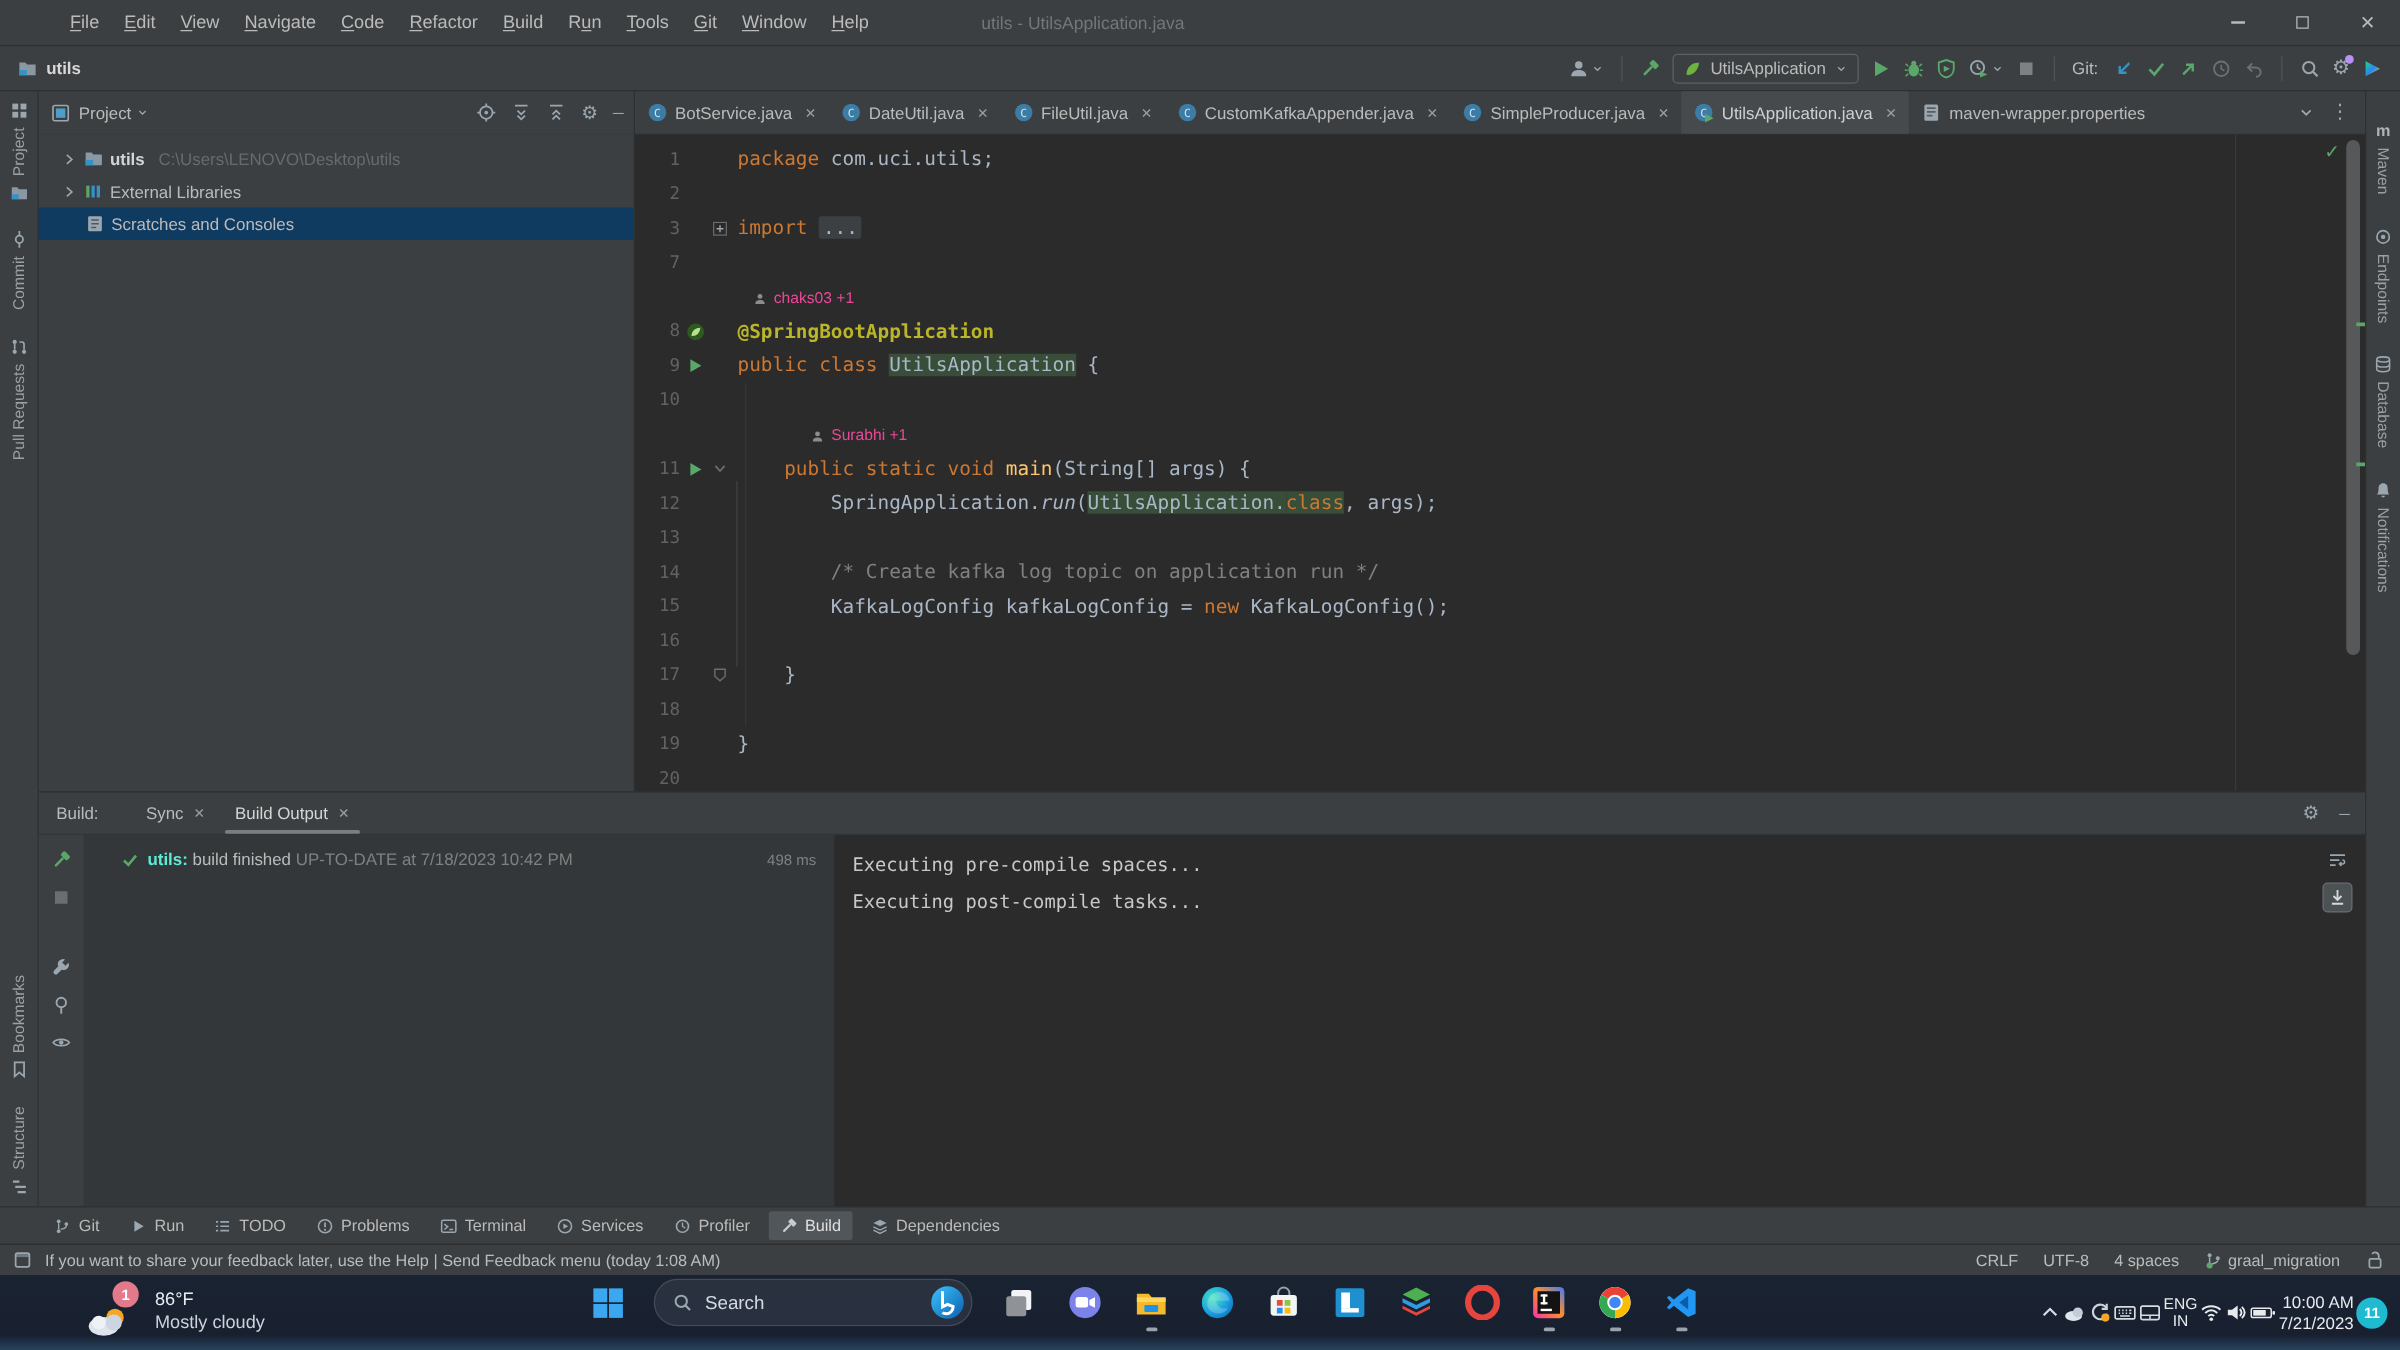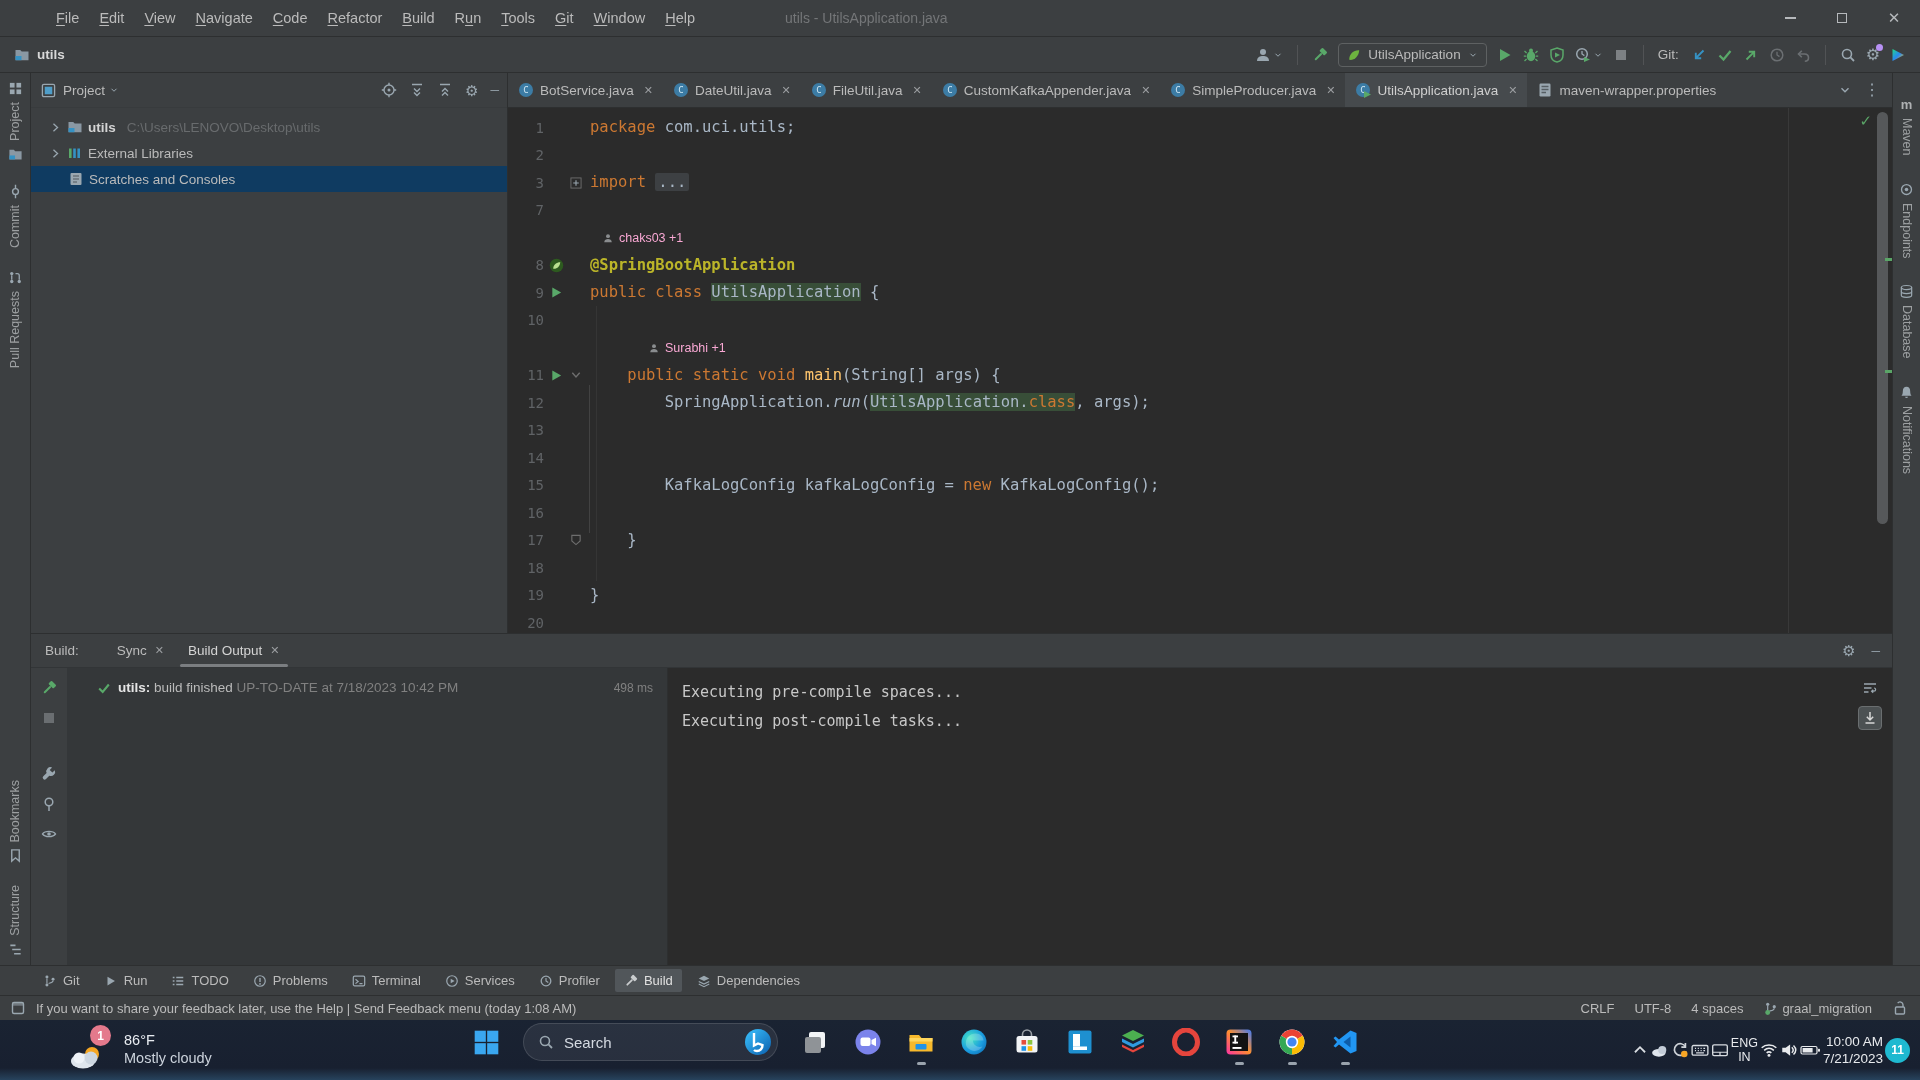--- a/index.html
+++ b/index.html
@@ -85,21 +85,21 @@
   .crow .gut { width:24px; display:flex; justify-content:center; flex:none; }
   .crow .fcol { width:16px; display:flex; justify-content:center; flex:none; }
   .crow pre { font-family:"DejaVu Sans Mono", monospace; font-size:15.5px; line-height:27.5px;
               margin-left:6px; white-space:pre; }
   .tk-k { color:#cc7832; } .tk-p { color:#a9b7c6; } .tk-a { color:#bbb529;font-weight:bold; }
   .tk-m { color:#ffc66d; } .tk-c { color:#808080; }
   .tk-i { color:#a9b7c6; font-style:italic; }
   .tk-f { color:#a9b7c6; background:#3d4043; border-radius:2px; padding:0 3px; }
   .tk-h { color:#a9b7c6; background:#384e38; }
   .tk-hk { color:#cc7832; background:#384e38; }
-  .hintrow { color:#f9a8d4; font-size:12.5px; display:flex; align-items:center; gap:5px; }
+  .hintrow { color:#ec4899; font-size:12.5px; display:flex; align-items:flex-end; gap:5px; }
   .marginline { position:absolute; top:0; bottom:0; left:1280px; width:1px; background:rgba(255,255,255,0.07); }
   .foldline { position:absolute; left:81px; top:277px; height:148px; width:1px; background:#515151; opacity:.6; }
   .indentline { position:absolute; left:88px; top:198px; height:275px; width:1px; background:rgba(255,255,255,0.05); }
   .vscroll { position:absolute; right:4px; top:4px; width:11px; height:412px; border-radius:6px;
              background:rgba(140,145,148,0.45); }
   .edcheck { position:absolute; right:20px; top:4px; color:#5aa567; font-size:15px; }
   .stripe-mark { position:absolute; right:0; width:7px; height:3px; background:#5aa567; }
 
   
   .build { flex:1; background:#3c3f41; border-top:1px solid #2d2f30; display:flex; flex-direction:column; min-height:0; }
@@ -110,21 +110,21 @@
   .btab.active::after { content:""; position:absolute; left:4px; right:4px; bottom:0; height:3px;
                         background:#7b7e81; border-radius:2px; }
   .btab .close { font-size:11px; color:#9b9ea1; }
   .bhicons { margin-left:auto; display:flex; align-items:center; gap:16px; }
   .bbody { flex:1; display:flex; min-height:0; border-top:1px solid #323537; }
   .btools { width:36px; flex:none; display:flex; flex-direction:column; align-items:center;
             padding-top:12px; gap:14px; background:#3c3f41; }
   .btools .sp { height:12px; }
   .btree { width:600px; flex:none; background:#343739; padding-top:8px; }
   .bresult { display:flex; align-items:center; gap:7px; padding:4px 14px 4px 30px; font-size:13.5px; }
-  .bresult .nm { font-weight:bold; color:#e5e5e5; }
+  .bresult .nm { font-weight:bold; color:#5eead4; }
   .bresult .tx { color:#bbbbbb; }
   .bresult .dt { color:#808080; }
   .bresult .dur { margin-left:auto; color:#808080; font-size:12px; }
   .bdivider { width:1px; background:#2d2f30; }
   .bconsole { flex:1; background:#2b2b2b; position:relative; padding:10px 0 0 14px;
               font-family:"DejaVu Sans Mono", monospace; font-size:15px; color:#c8c8c8; line-height:29px; }
   .cicons { position:absolute; right:10px; top:8px; display:flex; flex-direction:column; gap:6px; }
   .cicons .boxed { background:#4c5153; border:1px solid #6a6e70; border-radius:4px; padding:3px; }
   .cicons .plain { padding:4px; }
 
@@ -694,20 +694,21 @@
                 <div class="crow">
                   <span class="ln">13</span>
                   <span class="gut"></span>
                   <span class="fcol"></span>
                   <pre></pre>
                 </div>
                 <div class="crow">
                   <span class="ln">14</span>
                   <span class="gut"></span>
                   <span class="fcol"></span>
+                  <pre><span class="tk-c">        /* Create kafka log topic on application run */</span></pre>
                 </div>
                 <div class="crow">
                   <span class="ln">15</span>
                   <span class="gut"></span>
                   <span class="fcol"></span>
                   <pre><span class="tk-p">        KafkaLogConfig kafkaLogConfig = </span><span class="tk-k">new</span><span class="tk-p"> KafkaLogConfig();</span></pre>
                 </div>
                 <div class="crow">
                   <span class="ln">16</span>
                   <span class="gut"></span>

